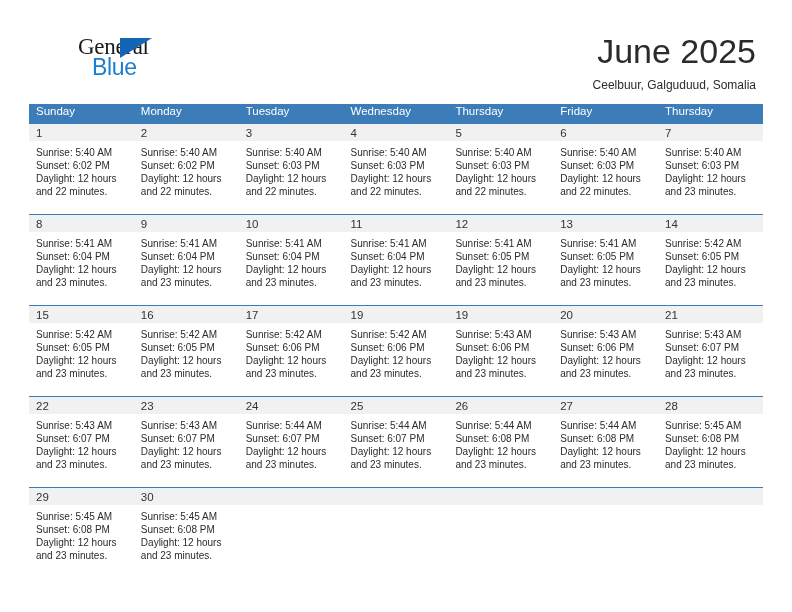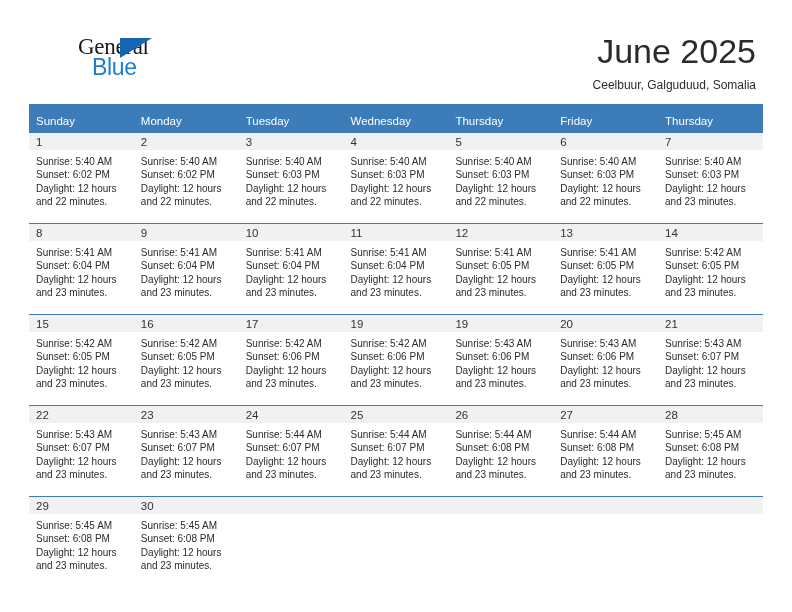--- a/index.html
+++ b/index.html
@@ -96,21 +96,21 @@
     border-collapse: collapse;
     table-layout: fixed;
   }
 
   .calendar th {
     background: #3b7cb9;
     color: #ffffff;
     font-size: 11.5px;
     font-weight: normal;
     text-align: left;
-    padding: 11px 0 5px 7px;
+    padding: 1px 0 5px 7px;
     height: 19px;
     box-sizing: border-box;
   }
 
   .calendar td {
     vertical-align: top;
     padding: 0;
     width: 104.85px;
     border-top: 1px solid #3b7cb9;
     background: #ffffff;

